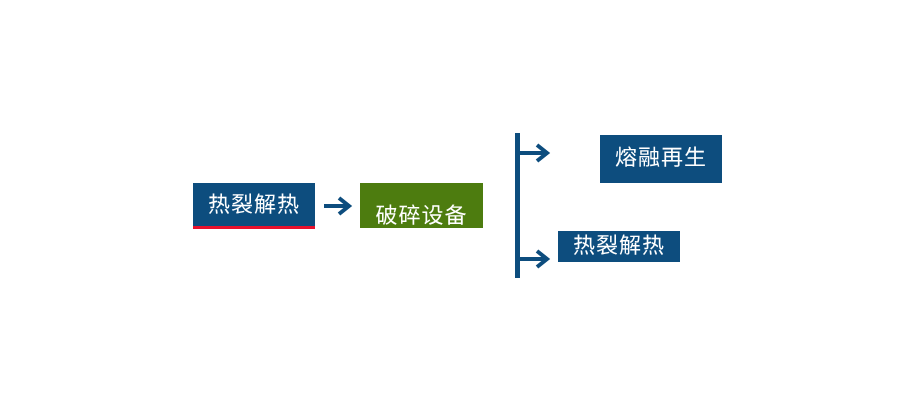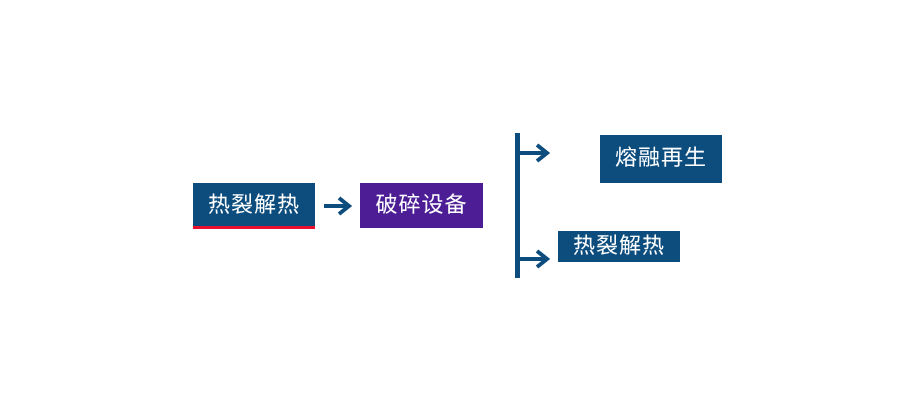--- a/index.html
+++ b/index.html
@@ -35,21 +35,21 @@
     line-height: 1;
     white-space: nowrap;
     user-select: none;
   }
   .node-label {
     display: block;
     transform: translateY(-1px);
   }
 
   .node-blue  { background: #0d4d7e; }
-  .node-red   { background: #4c1d95; }
+  .node-red   { background: #4d7c0f; align-items: flex-end; }
 
   
   .accent-underline {
     position: absolute;
     background: #e8112d;
   }
   .v-rail {
     position: absolute;
     background: #0d4d7e;
   }

